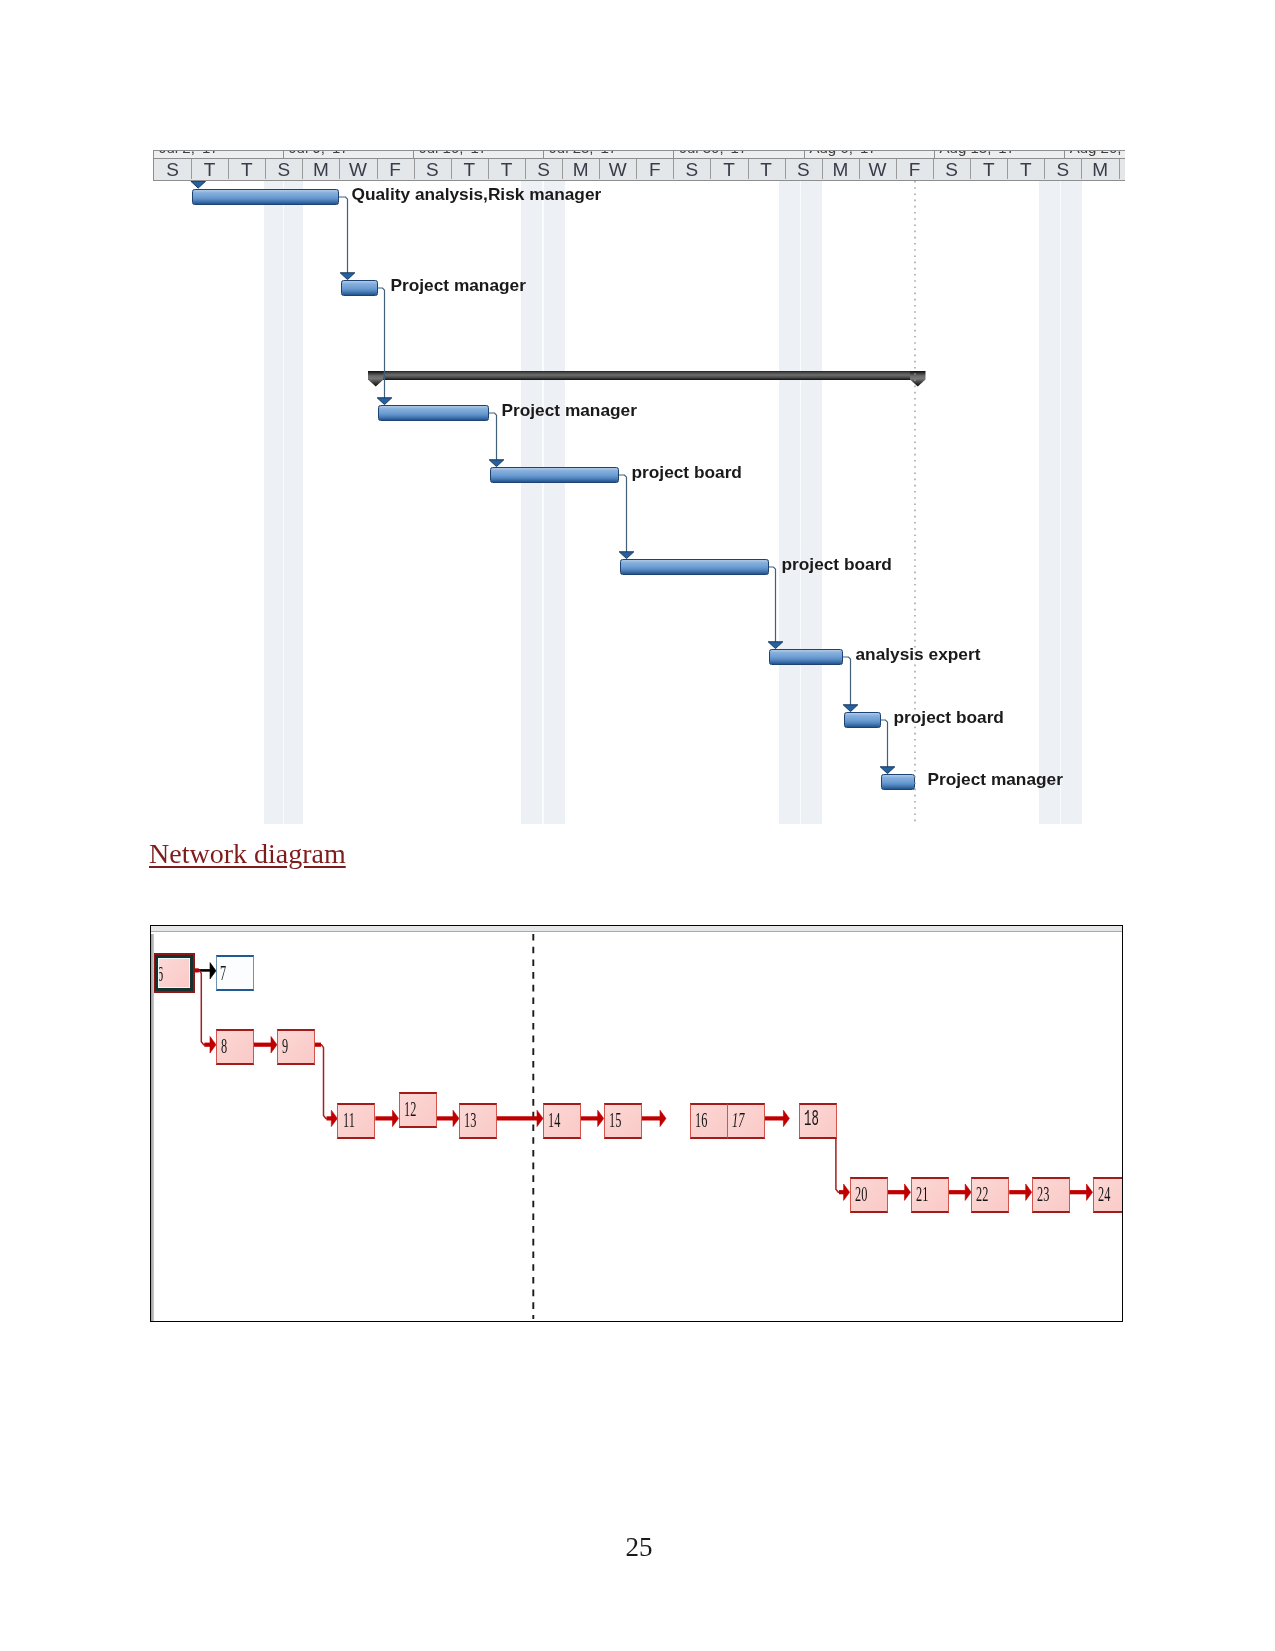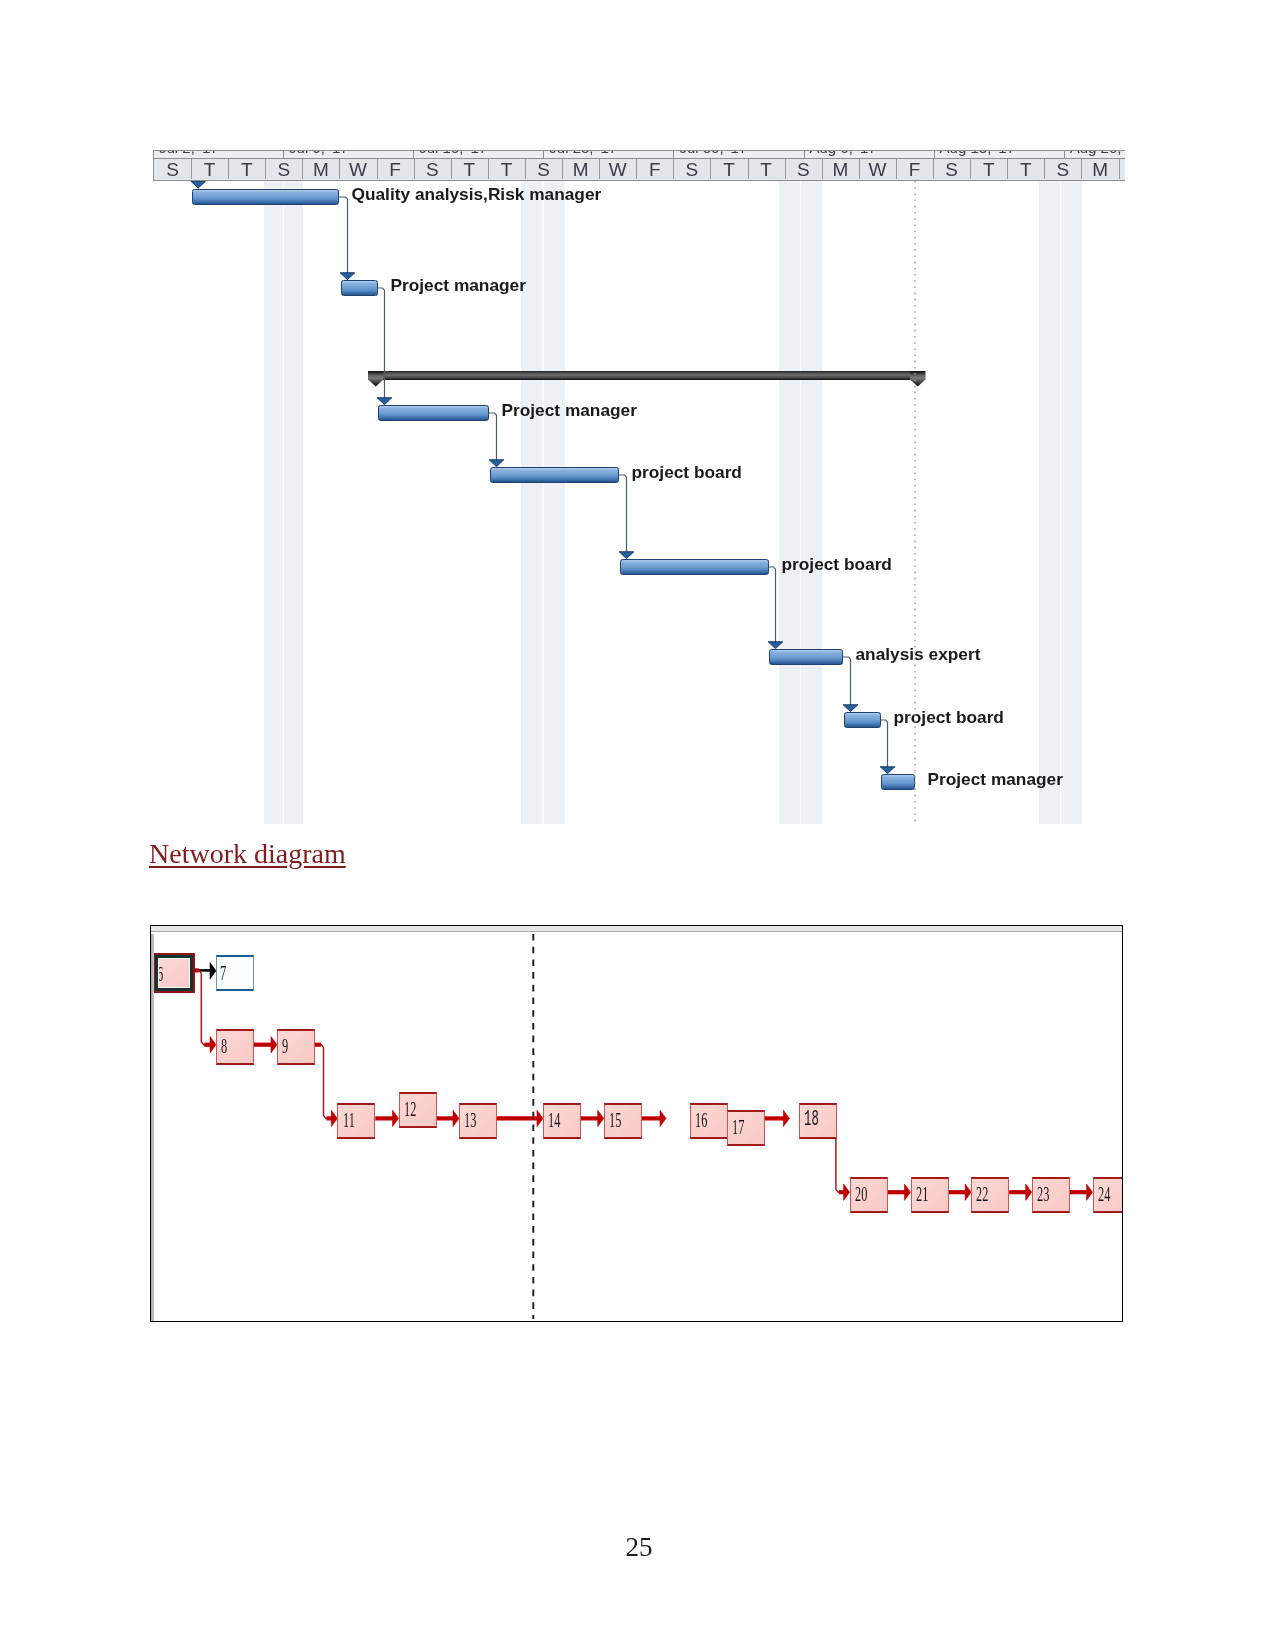--- a/index.html
+++ b/index.html
@@ -247,21 +247,21 @@
         </div>
         <div class="node" style="left: 392px; top: 169px; text-align: right;">
           <span>14</span>
         </div>
         <div class="node" style="left: 452.7px; top: 169px;">
           <span>15</span>
         </div>
         <div class="node" style="left: 539px; top: 169px;">
           <span>16</span>
         </div>
-        <div class="node" style="left: 575.8px; top: 176px;">
+        <div class="node" style="left: 575.8px; top: 169px; font-style: italic;">
           <span>17</span>
         </div>
         <div class="node" style="left: 648px; top: 169px; font-family: Liberation Mono, monospace;">
           <span>18</span>
         </div>
         <div class="node" style="left: 698.6px; top: 242.8px;">
           <span>20</span>
         </div>
         <div class="node" style="left: 759.5px; top: 242.8px;">
           <span>21</span>

